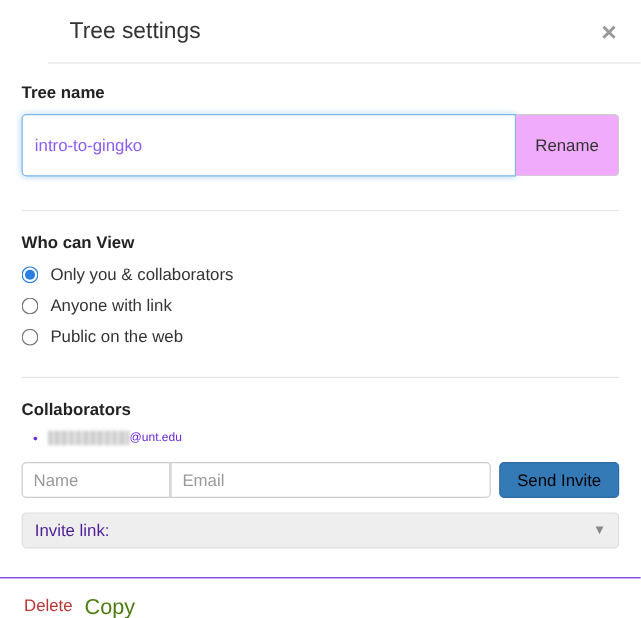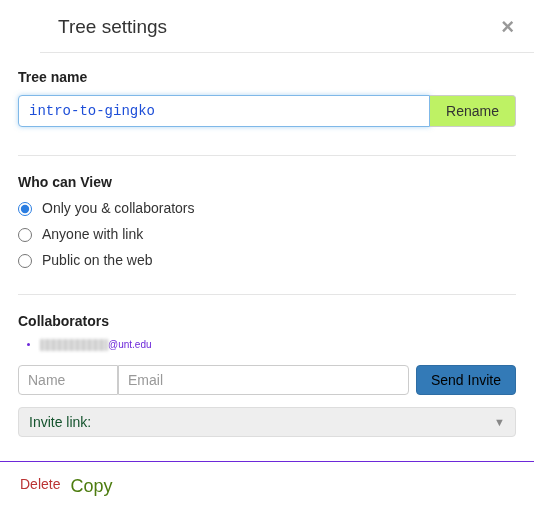--- a/index.html
+++ b/index.html
@@ -45,32 +45,31 @@
       font-size: 14px;
       margin-bottom: 10px;
       color: #222;
     }
     .rename-row {
       display: flex;
       margin-bottom: 28px;
     }
     .name-input {
       flex: 1;
-      padding: 7px 10px;
+      padding: 17px 10px;
       font-size: 14px;
       border: 1px solid #7fb8e8;
       border-radius: 4px 0 0 4px;
       outline: none;
       box-shadow: 0 0 5px rgba(102,175,233,0.5);
-      color: #1d4ed8;
-      font-family: Liberation Mono, monospace;
+      color: #8b5cf6;
     }
     .rename-btn {
       padding: 7px 16px;
-      background: #bef264;
+      background: #f0abfc;
       border: 1px solid #ccc;
       border-left: none;
       border-radius: 0 4px 4px 0;
       font-size: 14px;
       cursor: pointer;
       color: #333;
     }
     .divider {
       border: none;
       border-top: 1px solid #e5e5e5;
@@ -123,21 +122,21 @@
     .invite-row input {
       padding: 6px 9px;
       font-size: 14px;
       border: 1px solid #ccc;
       color: #555;
     }
     .invite-row input::placeholder {
       color: #999;
     }
     .name-field {
-      width: 100px;
+      width: 124px;
       border-radius: 4px 0 0 4px;
     }
     .email-field {
       flex: 1;
       border-left: none;
       border-radius: 0 4px 4px 0;
     }
     .send-btn {
       padding: 6px 14px;
       background: #337ab7;
@@ -152,21 +151,21 @@
       display: flex;
       align-items: center;
       justify-content: space-between;
       background: #eee;
       border: 1px solid #ddd;
       border-radius: 4px;
       padding: 6px 10px;
       margin-bottom: 24px;
     }
     .invite-link-label {
-      color: #14532d;
+      color: #4c1d95;
       font-size: 14px;
     }
     .dropdown-arrow {
       color: #888;
       font-size: 11px;
     }
     .modal-footer {
       border-top: 1px solid #6d28d9;
       padding: 14px 20px;
       display: flex;

